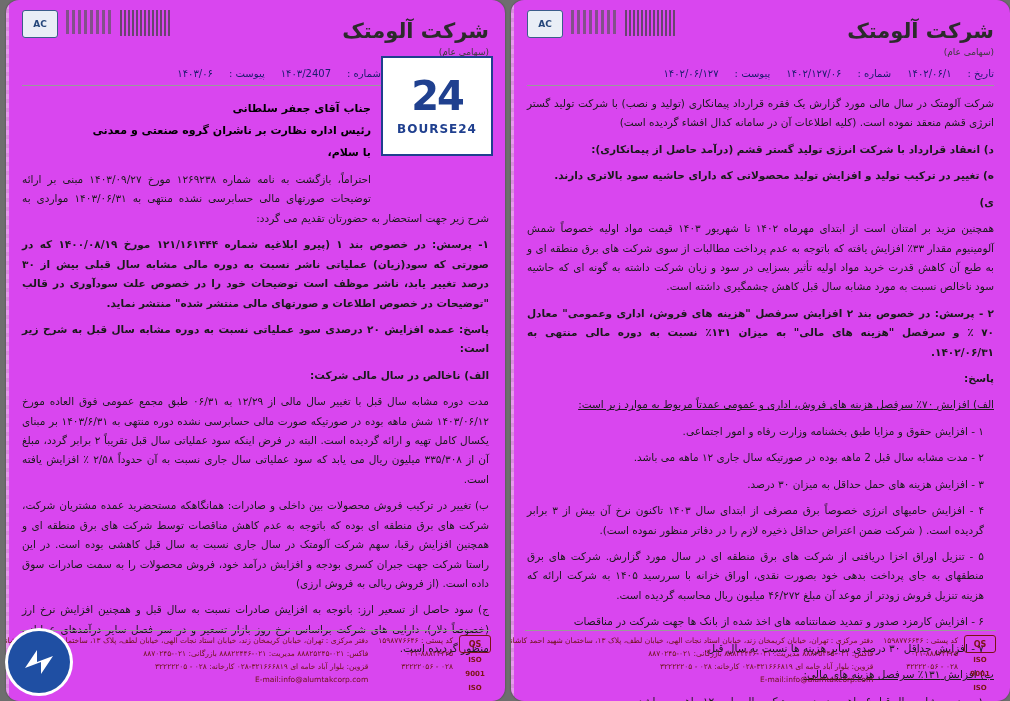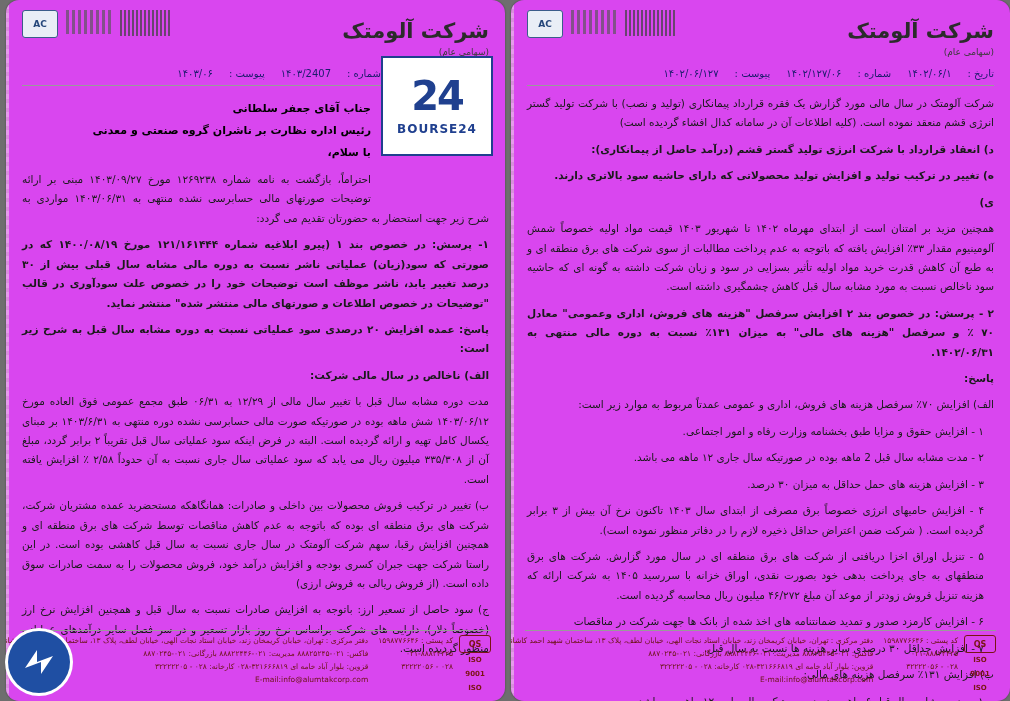--- a/index.html
+++ b/index.html
@@ -103,21 +103,21 @@
     text-align:right;
     direction:rtl;
     font-size:11px;
     line-height:2;
     margin-bottom:6px;
     margin-top:12px;
   }
   .addressee div{font-weight:bold;}
   .p{margin:0 0 7px 0;}
   .b{font-weight:bold;}
-  .u{}
+  .u{text-decoration:underline;}
   .indent{padding-right:10px;}
 
   
   .stamp-box{
     position:absolute;
     top:56px;right:12px;
     width:108px;height:96px;
     border:2px solid #20408f;
     background:#ffffff;
     display:flex;flex-direction:column;

